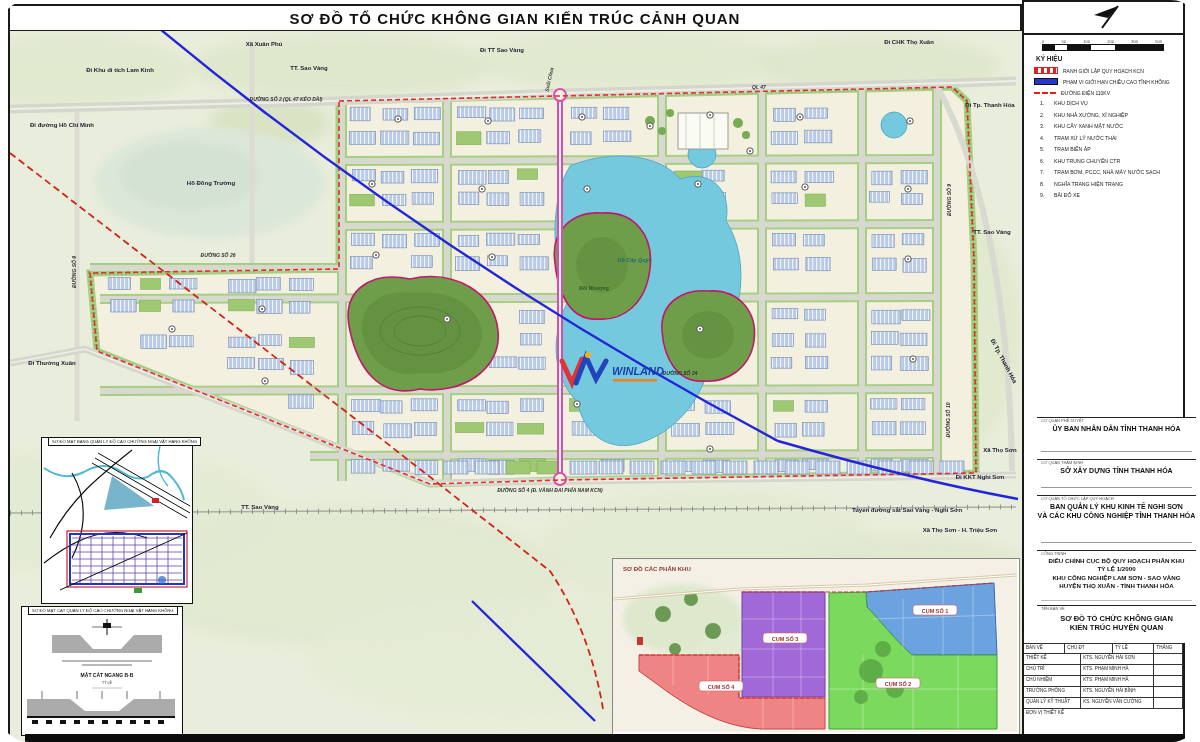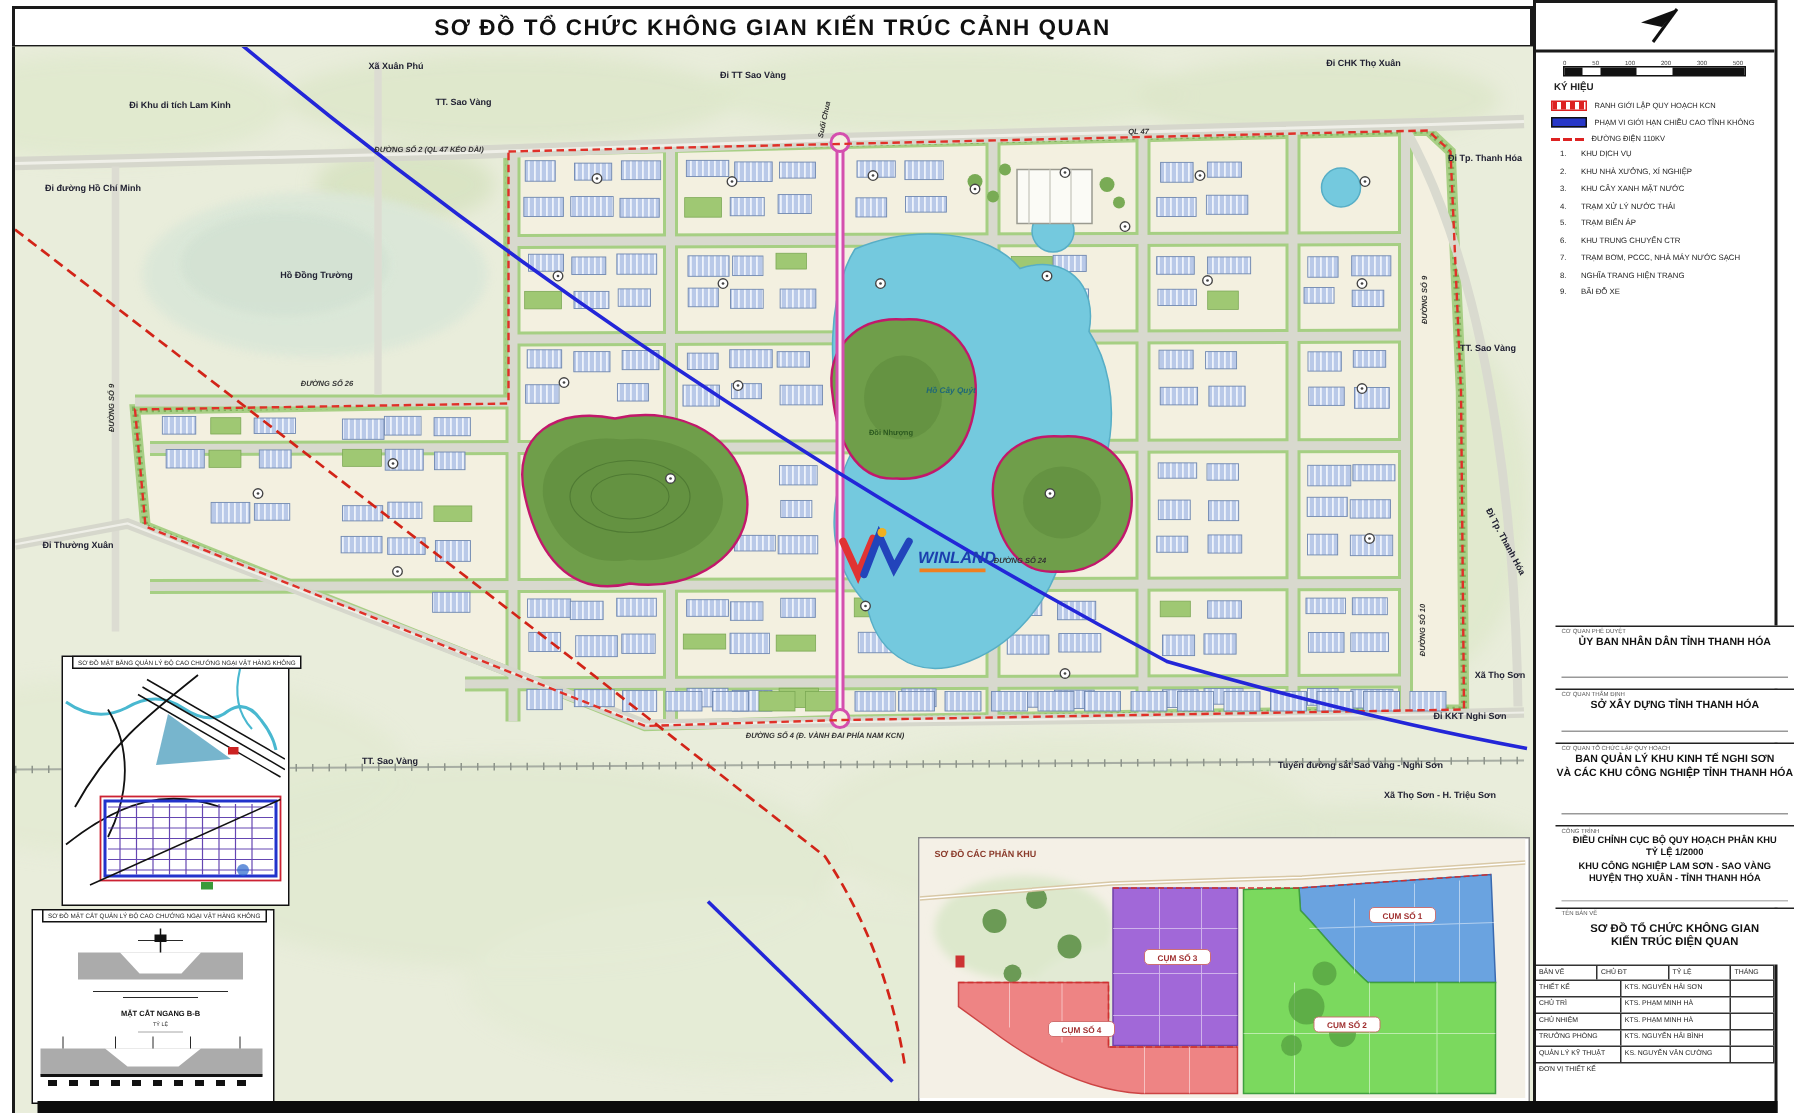--- a/index.html
+++ b/index.html
@@ -1,17 +1,17 @@
 <!DOCTYPE html>
 <html><head>
 <meta charset="utf-8">
 <style>
   html,body{margin:0;padding:0;background:#fff;}
   #sheet{position:relative;width:1200px;height:742px;background:#fff;overflow:hidden;
-         font-family:"Liberation Sans",sans-serif;}
+         font-family:"Liberation Sans",sans-serif;border-radius:29px;}
   .abs{position:absolute;}
   
   #titlebar{left:8px;top:4px;width:1010px;height:24px;border:2px solid #1a1a1a;background:#fff;
             display:flex;align-items:center;justify-content:center;}
   #titlebar span{font-size:15px;font-weight:bold;letter-spacing:1px;color:#111;}
   
   #map{left:8px;top:31px;width:1014px;height:711px;border-left:2px solid #1a1a1a;background:#e9eddb;overflow:hidden;}
   #mapsvg{position:absolute;left:0;top:0;}
   #mapsvg text{font-family:"Liberation Sans",sans-serif;}
   text.pl{font-size:6px;font-weight:bold;fill:#223;text-anchor:middle;}
@@ -543,21 +543,21 @@
           <div class="bline sm">TỶ LỆ 1/2000</div>
           <div class="bline sm">KHU CÔNG NGHIỆP LAM SƠN - SAO VÀNG</div>
           <div class="bline sm">HUYỆN THỌ XUÂN - TỈNH THANH HÓA</div>
           <div class="addr"></div>
         </div>
       </div>
 
     <div class="pblock abs" style="top:603px;height:38px;">
       <div class="bhead">TÊN BẢN VẼ</div>
       <div class="bline" style="font-size:7.5px;margin-top:2px;">SƠ ĐỒ TỔ CHỨC KHÔNG GIAN</div>
-      <div class="bline" style="font-size:7.5px;">KIẾN TRÚC ĐIỆN QUAN</div>
+      <div class="bline" style="font-size:7.5px;">KIẾN TRÚC HUYỆN QUAN</div>
     </div>
     <div id="signTable" class="abs" style="top:641px;left:0;width:159px;">
         <div class="tbl-row">
           <div class="tbl-c" style="width: 26%; height: 9px;">BẢN VẼ</div>
           <div class="tbl-c" style="width: 30%; height: 9px;">CHỦ ĐT</div>
           <div class="tbl-c" style="width: 26%; height: 9px;">TỶ LỆ</div>
           <div class="tbl-c" style="width: 18%; height: 9px;">THÁNG</div>
         </div>
         <div class="tbl-row">
           <div class="tbl-c" style="width: 36%; height: 10px;">THIẾT KẾ</div>

